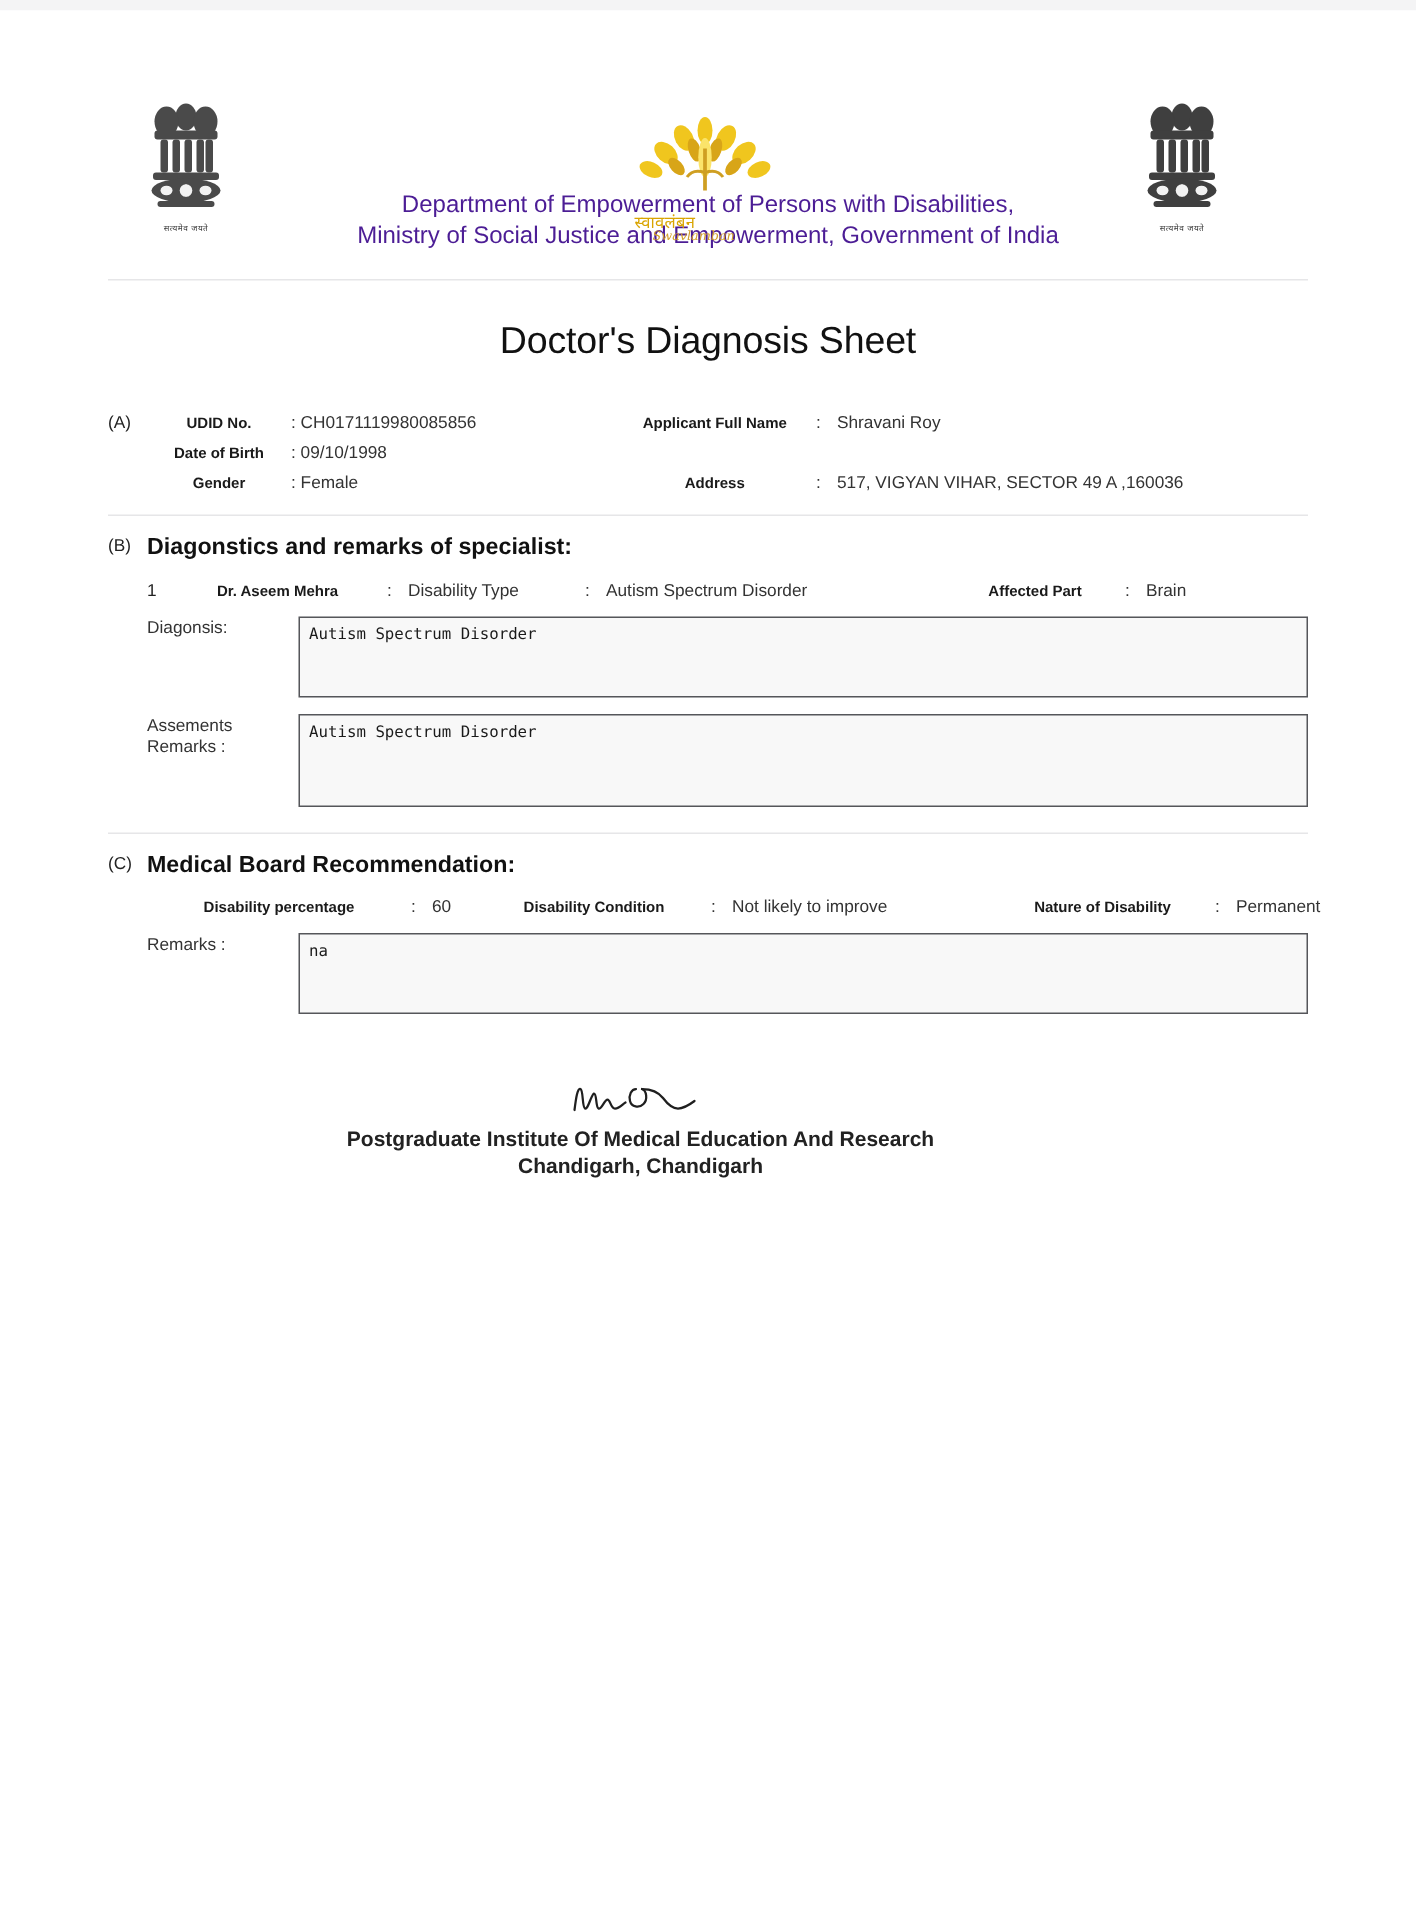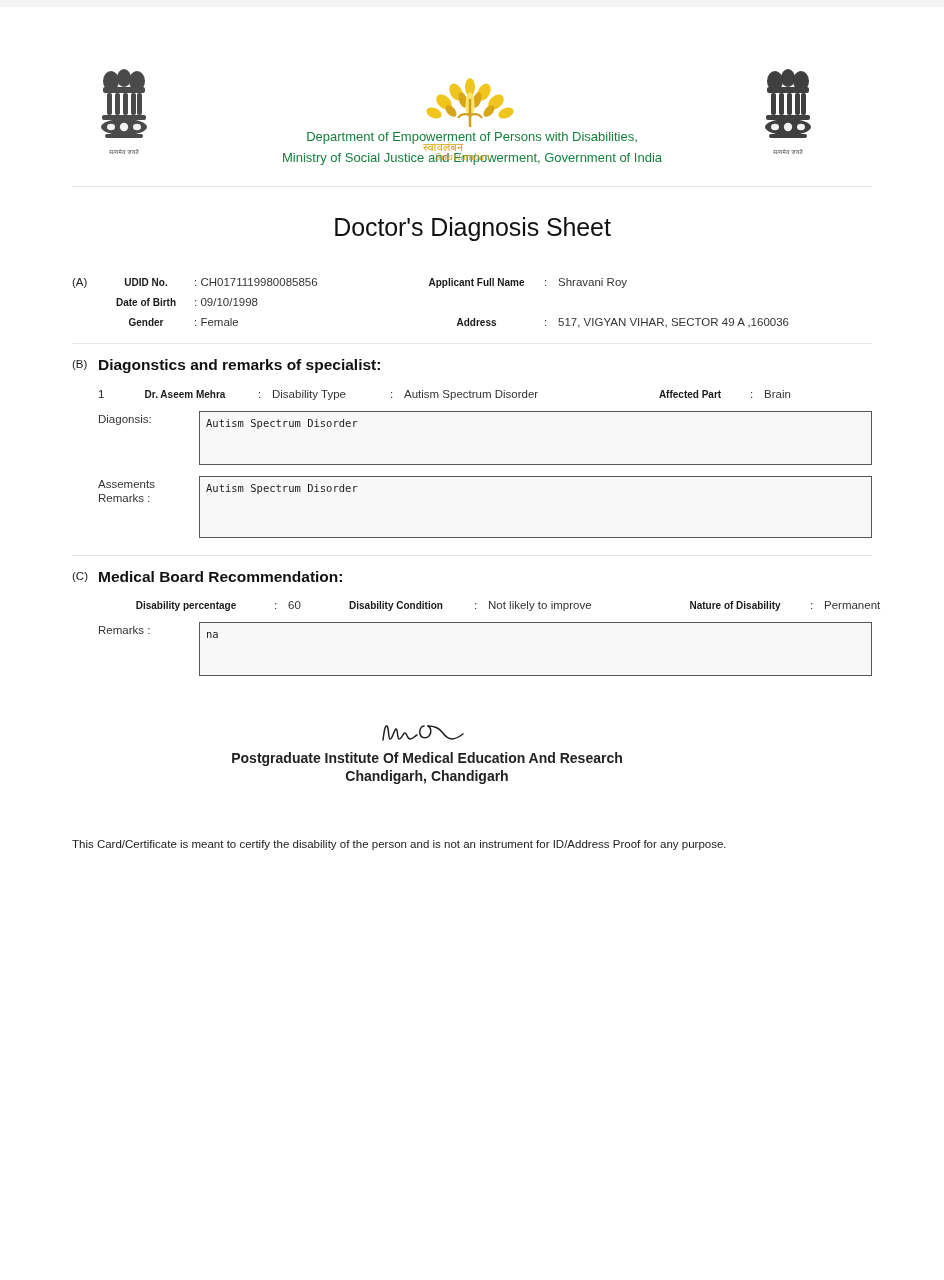--- a/index.html
+++ b/index.html
@@ -71,23 +71,23 @@
     font-family: "DejaVu Serif", serif;
     font-style: italic;
     font-size: 8.5px;
     color: #d3a02c;
     line-height: 1.1;
     padding-left: 12px;
   }
 
   .org-lines {
     text-align: center;
-    font-size: 13px;
+    font-size: 16px;
     line-height: 21px;
-    color: #15803d;
+    color: #4c1d95;
     margin-top: -6px;
   }
 
   .rule {
     border: 0;
     border-top: 1px solid #e6e6e8;
     margin: 18px 72px 0 72px;
   }
 
   .doc-title {
@@ -400,15 +400,14 @@
           <path d="M4 20 C5 12 6 5 8 6 C10 7 9 18 11 19 C13 20 15 10 17 9 C19 9 18 18 20 19 C22 20 24 13 26 13 C28 13 28 19 31 19 C34 19 36 16 38 15"></path>
           <path d="M45 6 C42 6 40 10 41 14 C42 18 47 19 50 16 C53 13 52 7 49 6"></path>
           <path d="M49 6 C55 6 60 8 63 12 C66 16 69 19 73 19 C77 19 80 17 84 14"></path>
         </g>
       </svg>
     </span>
     <div class="inst-line">Postgraduate Institute Of Medical Education And Research</div>
     <div class="inst-line">Chandigarh, Chandigarh</div>
   </div>
 
-  <div class="footer-note" style="margin-top:53px;">This Card/Certificate is meant to certify the disability of the person and is not an instrument for ID/Address Proof for any purpose.</div>
 
 </div>
 
 </body></html>

